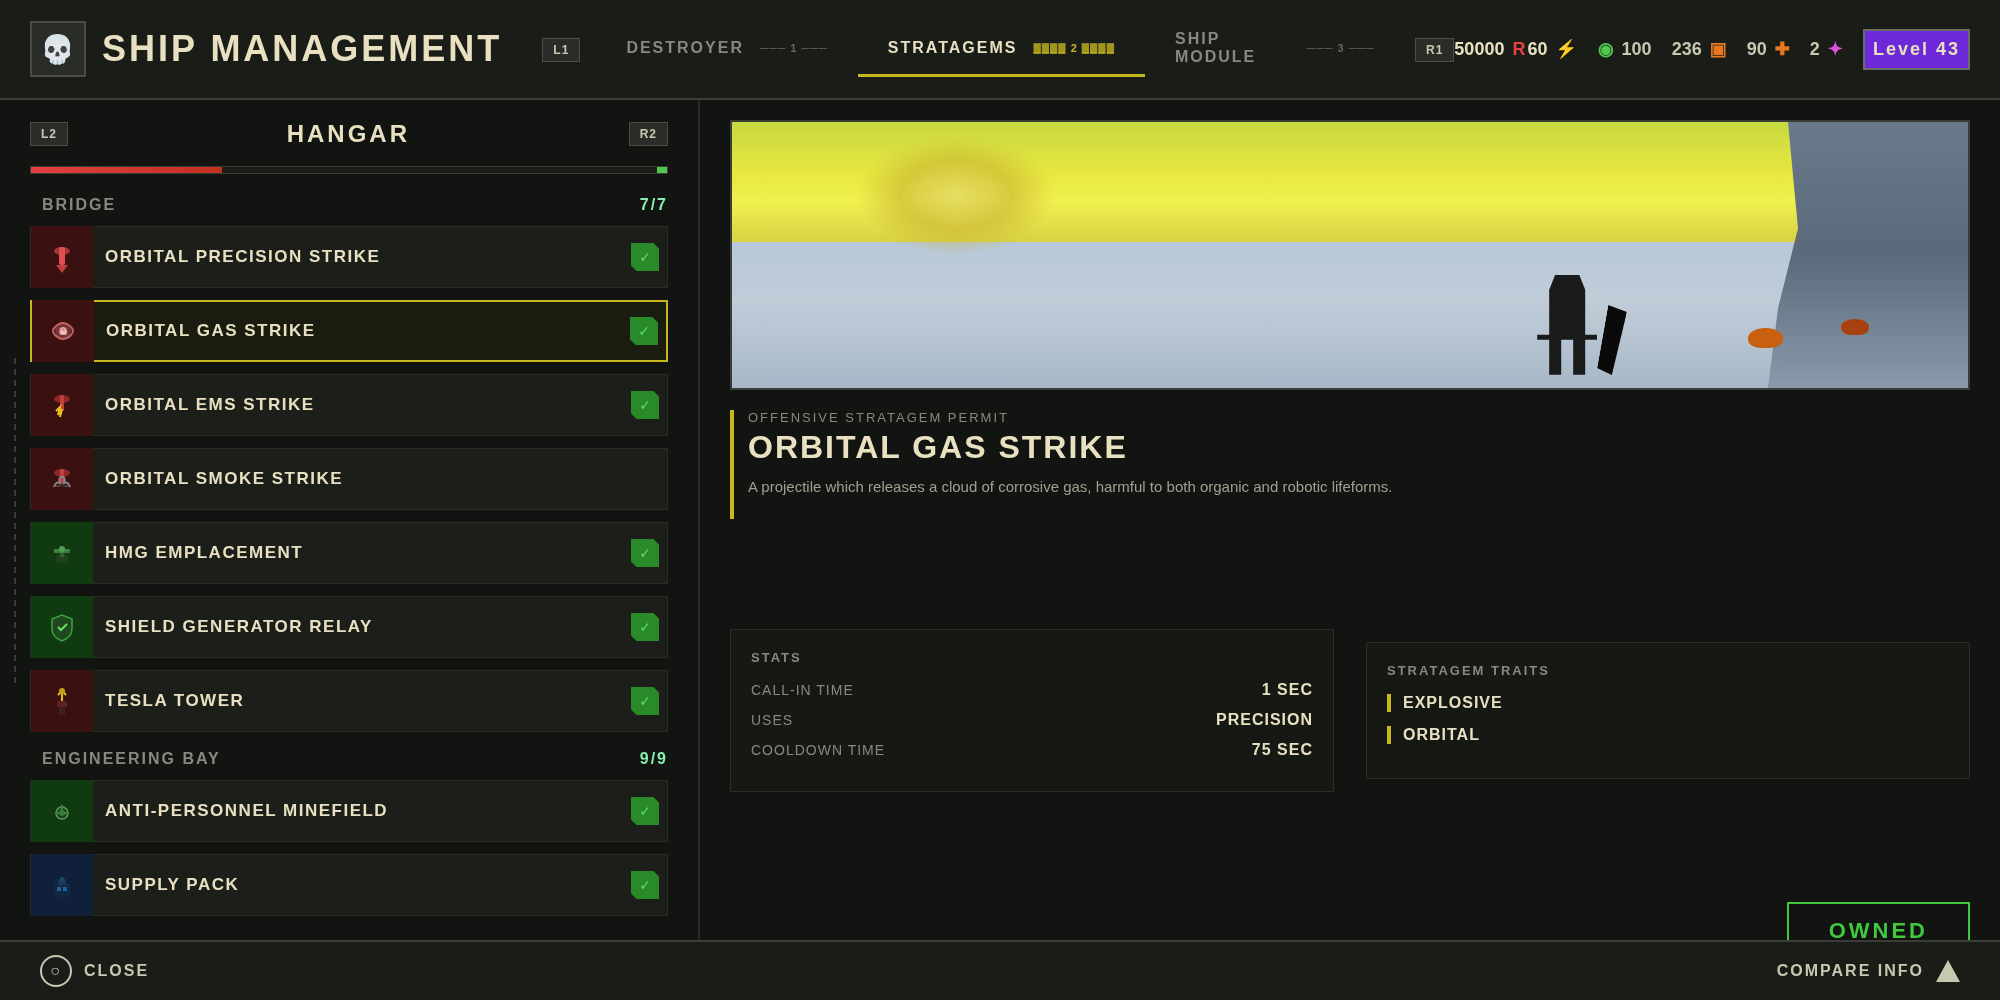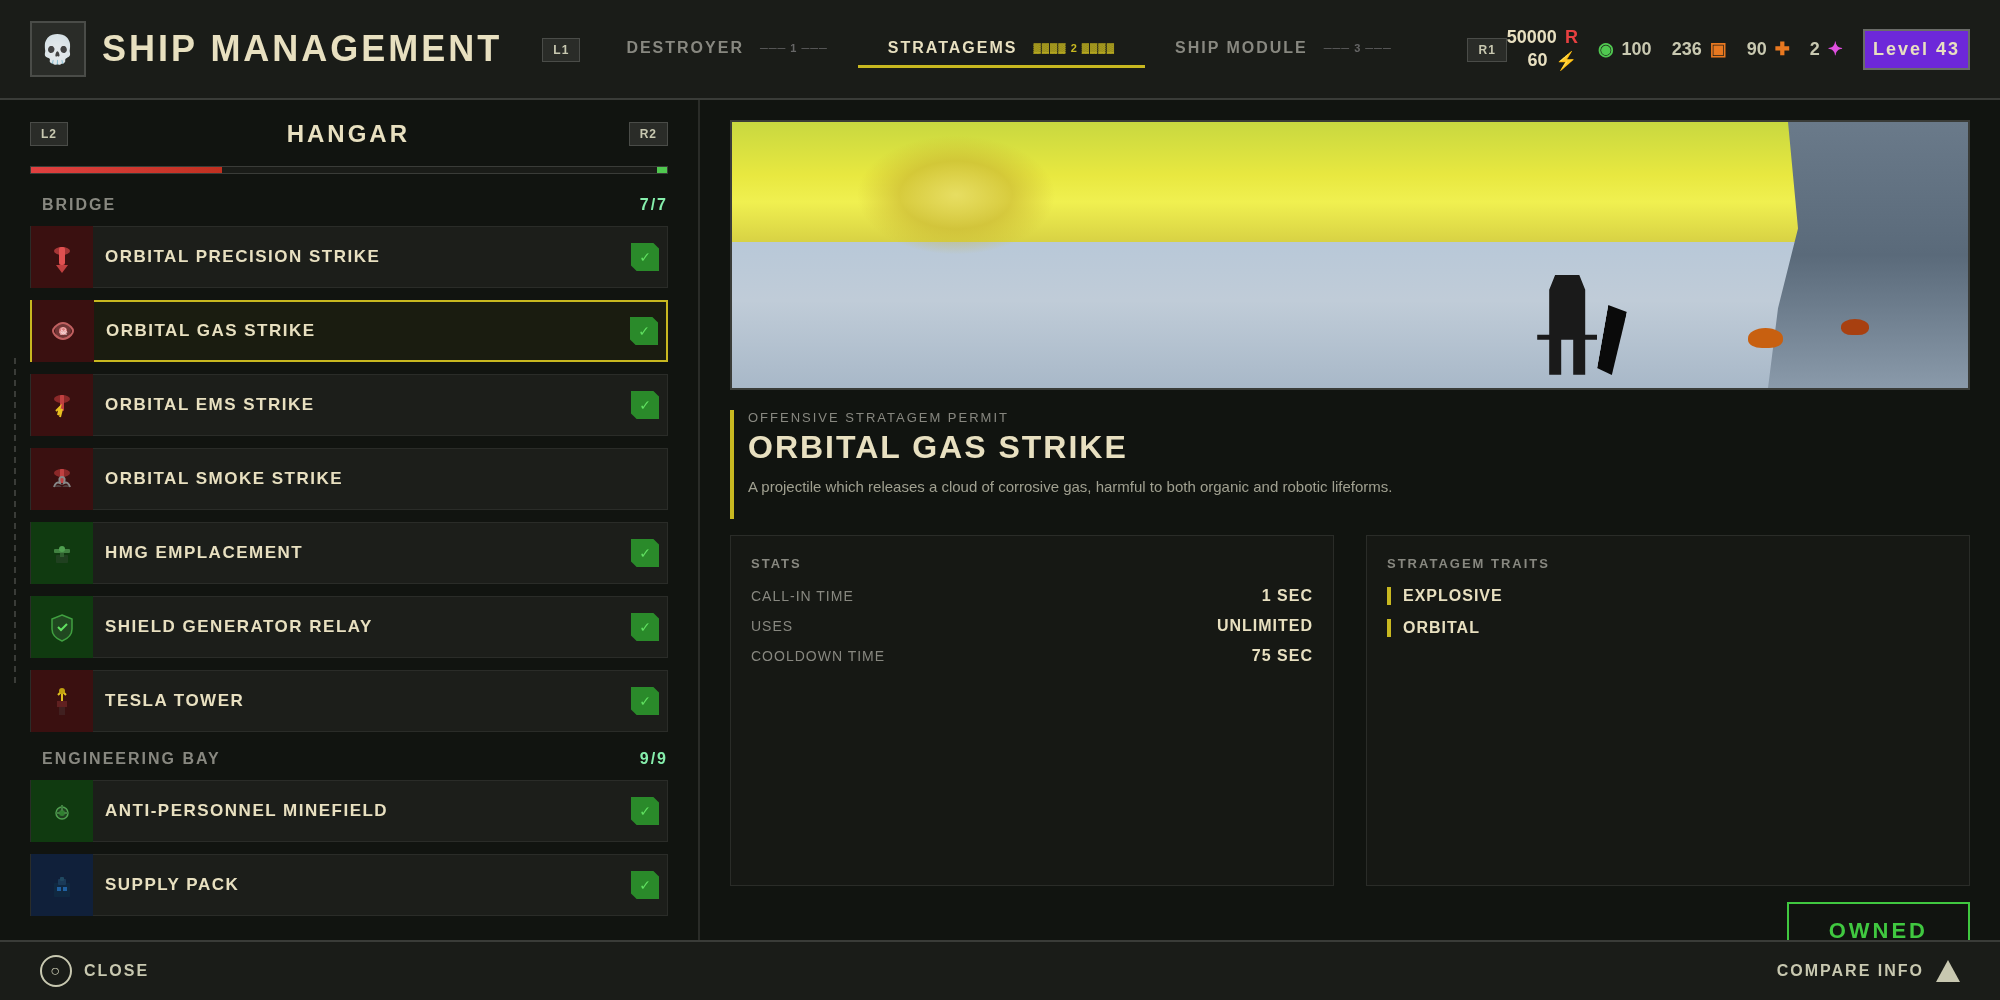--- a/index.html
+++ b/index.html
@@ -387,20 +387,21 @@
       color: #a0a090;
       margin-bottom: 20px;
       padding-left: 18px;
       line-height: 1.5;
     }
 
     .detail-panels {
       display: flex;
       gap: 32px;
       flex: 1;
+      align-items: center;
     }
 
     .stats-panel {
       flex: 1;
       background: #161814;
       border: 1px solid #2a2c28;
       padding: 20px;
     }
 
     .panel-title {
@@ -516,21 +517,21 @@
     }
 
     .v-dash {
       width: 2px;
       height: 6px;
       background: #3a3c38;
     }
 
     .resource-stacked {
       display: flex;
-      flex-direction: column;
+      flex-direction: row;
       align-items: flex-end;
       gap: 2px;
     }
 
     .res-row {
       display: flex;
       align-items: center;
       gap: 8px;
     }
   </style>
@@ -805,21 +806,21 @@
       <div class="detail-panels">
 
         <div class="stats-panel">
           <div class="panel-title">STATS</div>
           <div class="stat-row">
             <span class="stat-label">CALL-IN TIME</span>
             <span class="stat-value">1 SEC</span>
           </div>
           <div class="stat-row">
             <span class="stat-label">USES</span>
-            <span class="stat-value">UNLIMITED</span>
+            <span class="stat-value">PRECISION</span>
           </div>
           <div class="stat-row">
             <span class="stat-label">COOLDOWN TIME</span>
             <span class="stat-value">75 SEC</span>
           </div>
         </div>
 
         <div class="traits-panel">
           <div class="panel-title">STRATAGEM TRAITS</div>
           <div class="trait-row">

